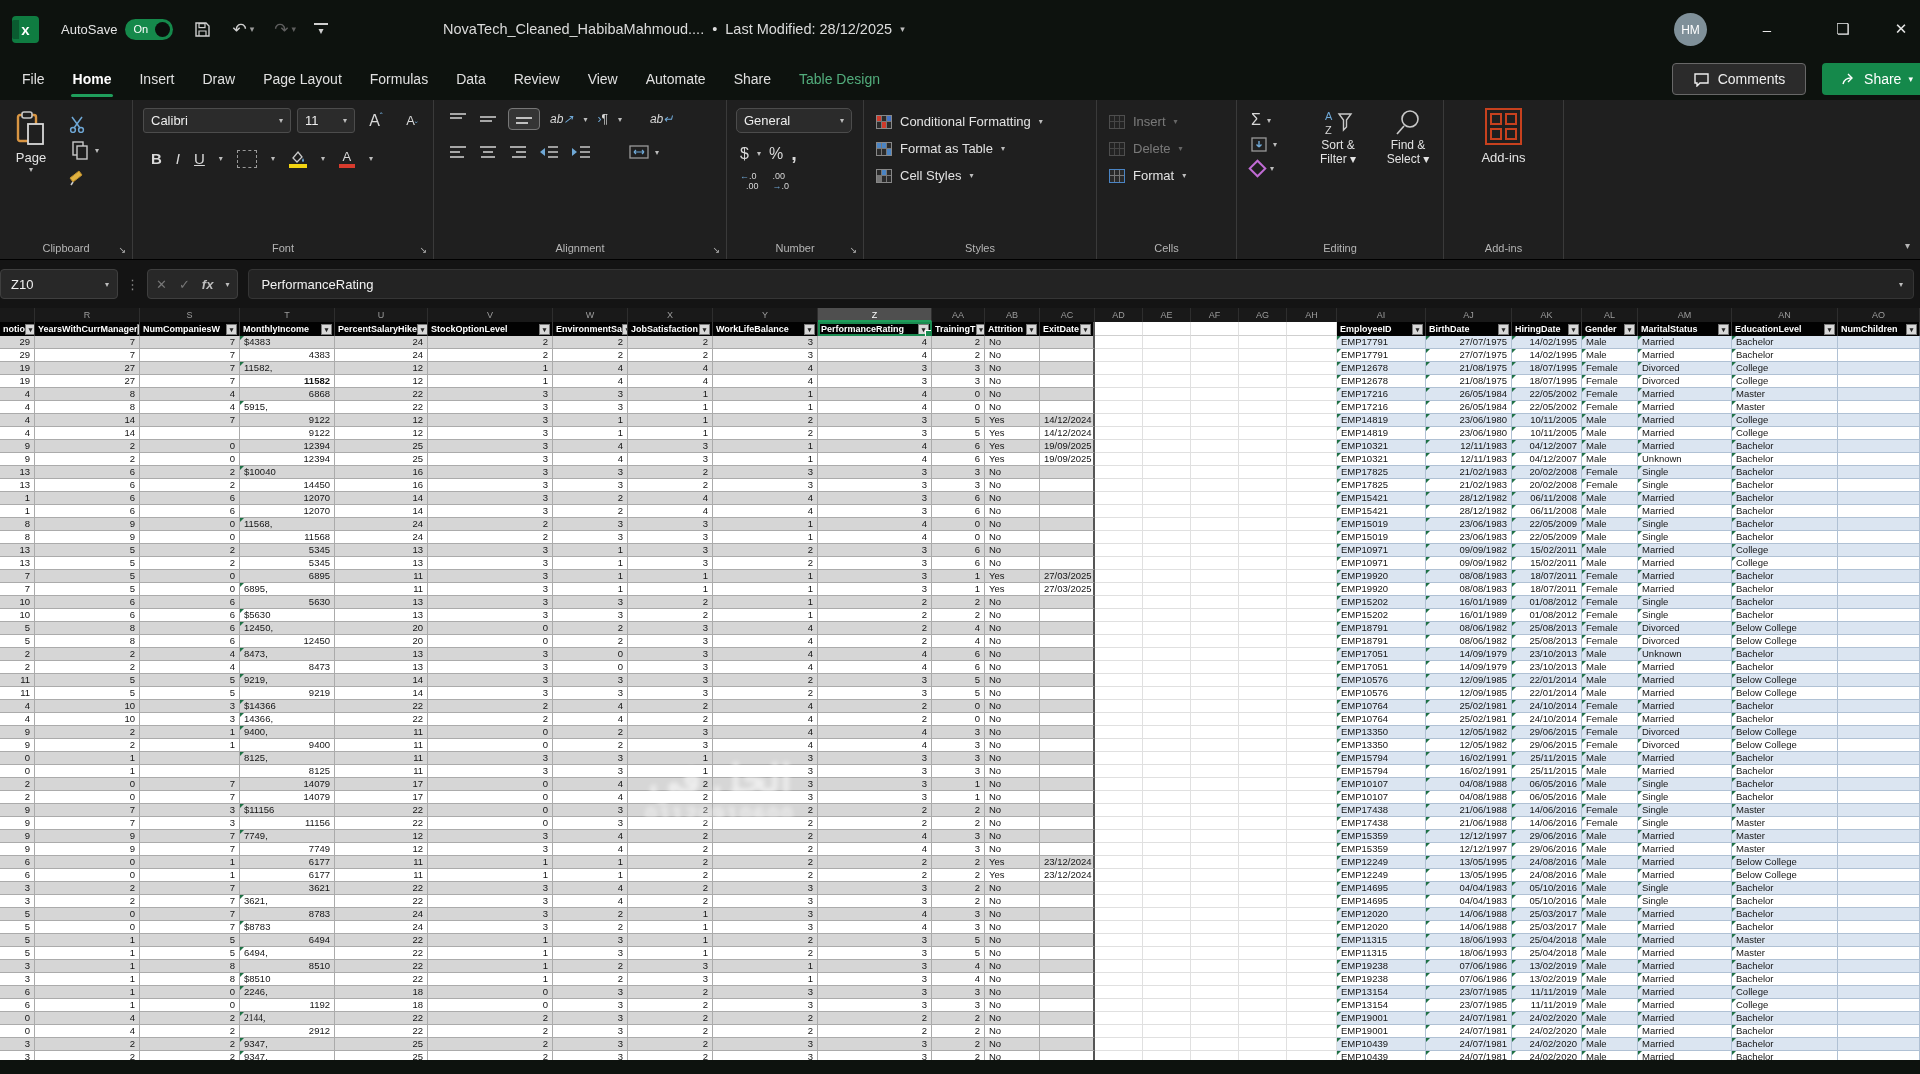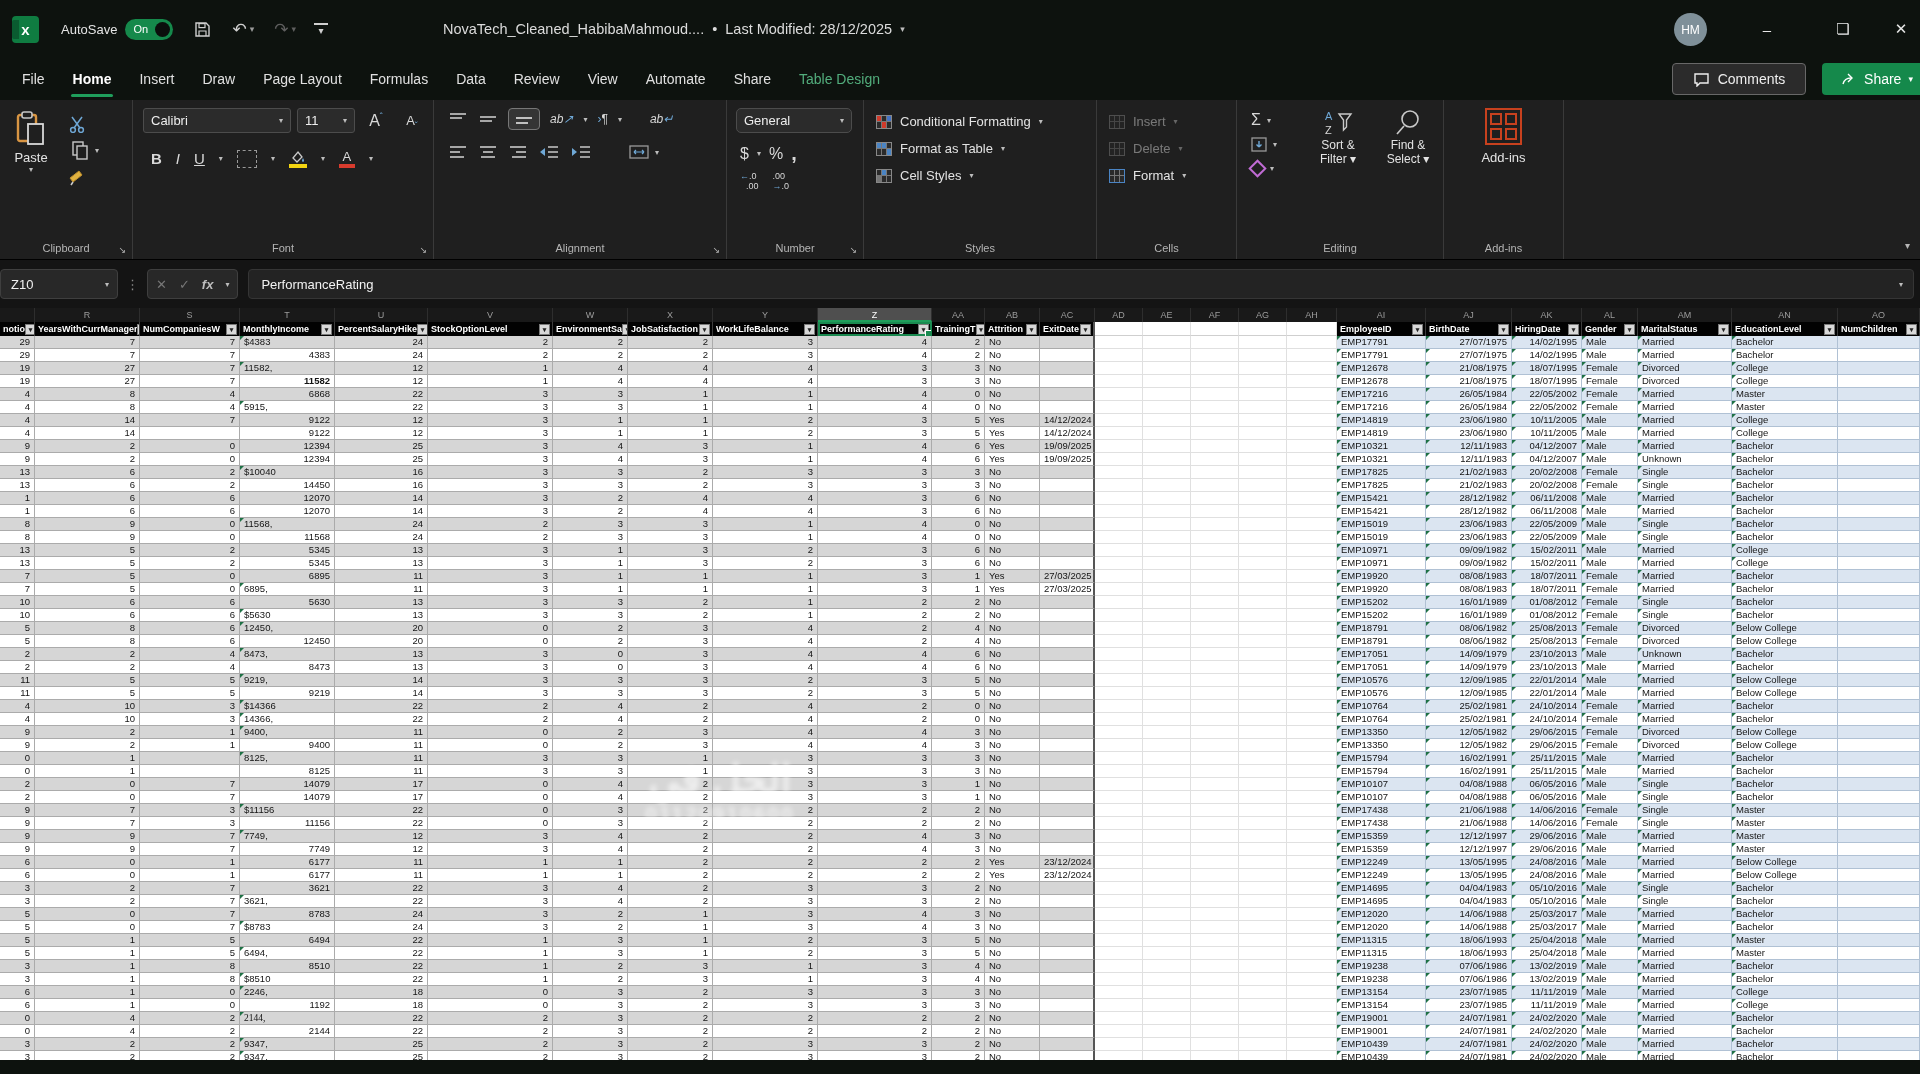--- a/index.html
+++ b/index.html
@@ -162,21 +162,21 @@
 <div class="ribbon">
 
   <div class="rgroup" style="width:133px;">
     <div style="display:flex;">
       <div style="width:62px; text-align:center;">
         <svg width="34" height="40" viewBox="0 0 34 40" style="margin:2px auto 0;">
           <rect x="4" y="5" width="18" height="26" rx="2" fill="none" stroke="#d89543" stroke-width="2.4"></rect>
           <rect x="8" y="2" width="10" height="6" rx="2" fill="#1f1f1f" stroke="#c7c7c7" stroke-width="1.6"></rect>
           <rect x="14" y="14" width="15" height="20" fill="#1f1f1f" stroke="#d8d8d8" stroke-width="1.8"></rect>
         </svg>
-        <div class="big-label">Paste</div>
+        <div class="big-label">Page</div>
         <div class="chevS">▾</div>
       </div>
       <div style="width:64px; padding-top:4px;">
         <div class="icon-btn" style="height:24px; width:30px;">
           <svg width="20" height="18" viewBox="0 0 20 18">
             <line x1="5" y1="2" x2="13" y2="13" stroke="#6fa8d6" stroke-width="1.5"></line>
             <line x1="15" y1="2" x2="7" y2="13" stroke="#6fa8d6" stroke-width="1.5"></line>
             <circle cx="6" cy="15" r="2.4" fill="none" stroke="#6fa8d6" stroke-width="1.5"></circle>
             <circle cx="14" cy="15" r="2.4" fill="none" stroke="#6fa8d6" stroke-width="1.5"></circle>
           </svg>
@@ -2053,21 +2053,21 @@
         <div class="cell rt band ar flag" style="width: 70px;">24/02/2020</div>
         <div class="cell rt band al flag" style="width: 56px;">Male</div>
         <div class="cell rt band al flag" style="width: 94px;">Married</div>
         <div class="cell rt band al flag" style="width: 106px;">Bachelor</div>
         <div class="cell rt band al" style="width: 82px;"></div>
       </div>
       <div class="srow">
         <div class="cell lt ar" style="width: 35px;">0</div>
         <div class="cell lt ar" style="width: 105px;">4</div>
         <div class="cell lt ar" style="width: 100px;">2</div>
-        <div class="cell lt ar" style="width: 95px;">2144</div>
+        <div class="cell lt ar" style="width: 95px;">2912</div>
         <div class="cell lt ar" style="width: 93px;">22</div>
         <div class="cell lt ar" style="width: 125px;">2</div>
         <div class="cell lt ar" style="width: 75px;">3</div>
         <div class="cell lt ar" style="width: 85px;">2</div>
         <div class="cell lt ar" style="width: 105px;">2</div>
         <div class="cell lt ar" style="width: 114px;">2</div>
         <div class="cell lt ar" style="width: 53px;">2</div>
         <div class="cell lt al" style="width: 55px;">No</div>
         <div class="cell lt ltend ar" style="width: 55px;"></div>
         <div class="cell ecell" style="width: 48px;"></div>

